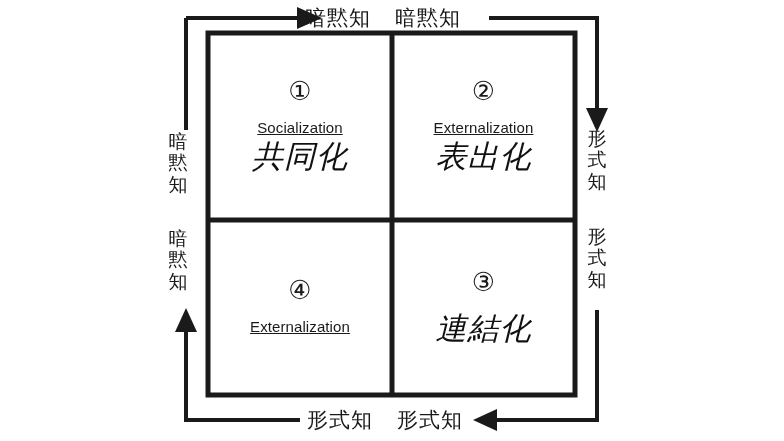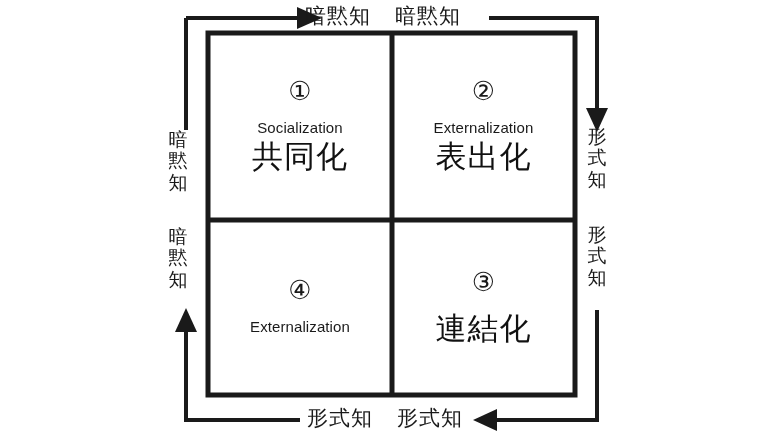--- a/index.html
+++ b/index.html
@@ -43,34 +43,36 @@
     margin-bottom: 16px;
     font-family: "DejaVu Sans", sans-serif;
   }
   .q-en {
     font-size: 15px;
     line-height: 1.1;
     letter-spacing: 0.1px;
     color: #1a1a1a;
     margin-bottom: 3px;
     font-family: "Liberation Sans", sans-serif;
+    text-decoration: underline;
   }
   .q-ja {
     font-size: 31px;
     line-height: 1.15;
     letter-spacing: 1px;
     color: #111111;
     font-family: "DejaVu Sans", sans-serif;
+    font-style: italic;
   }
 
   
   .edge-label {
     position: absolute;
     color: #1a1a1a;
-    font-family: Liberation Mono, monospace;
+    font-family: Liberation Sans, sans-serif;
     white-space: nowrap;
   }
   .edge-label.horizontal {
     font-size: 21px;
     line-height: 1;
     letter-spacing: 1px;
   }
   .edge-label.vertical {
     font-size: 19px;
     line-height: 1.12;

